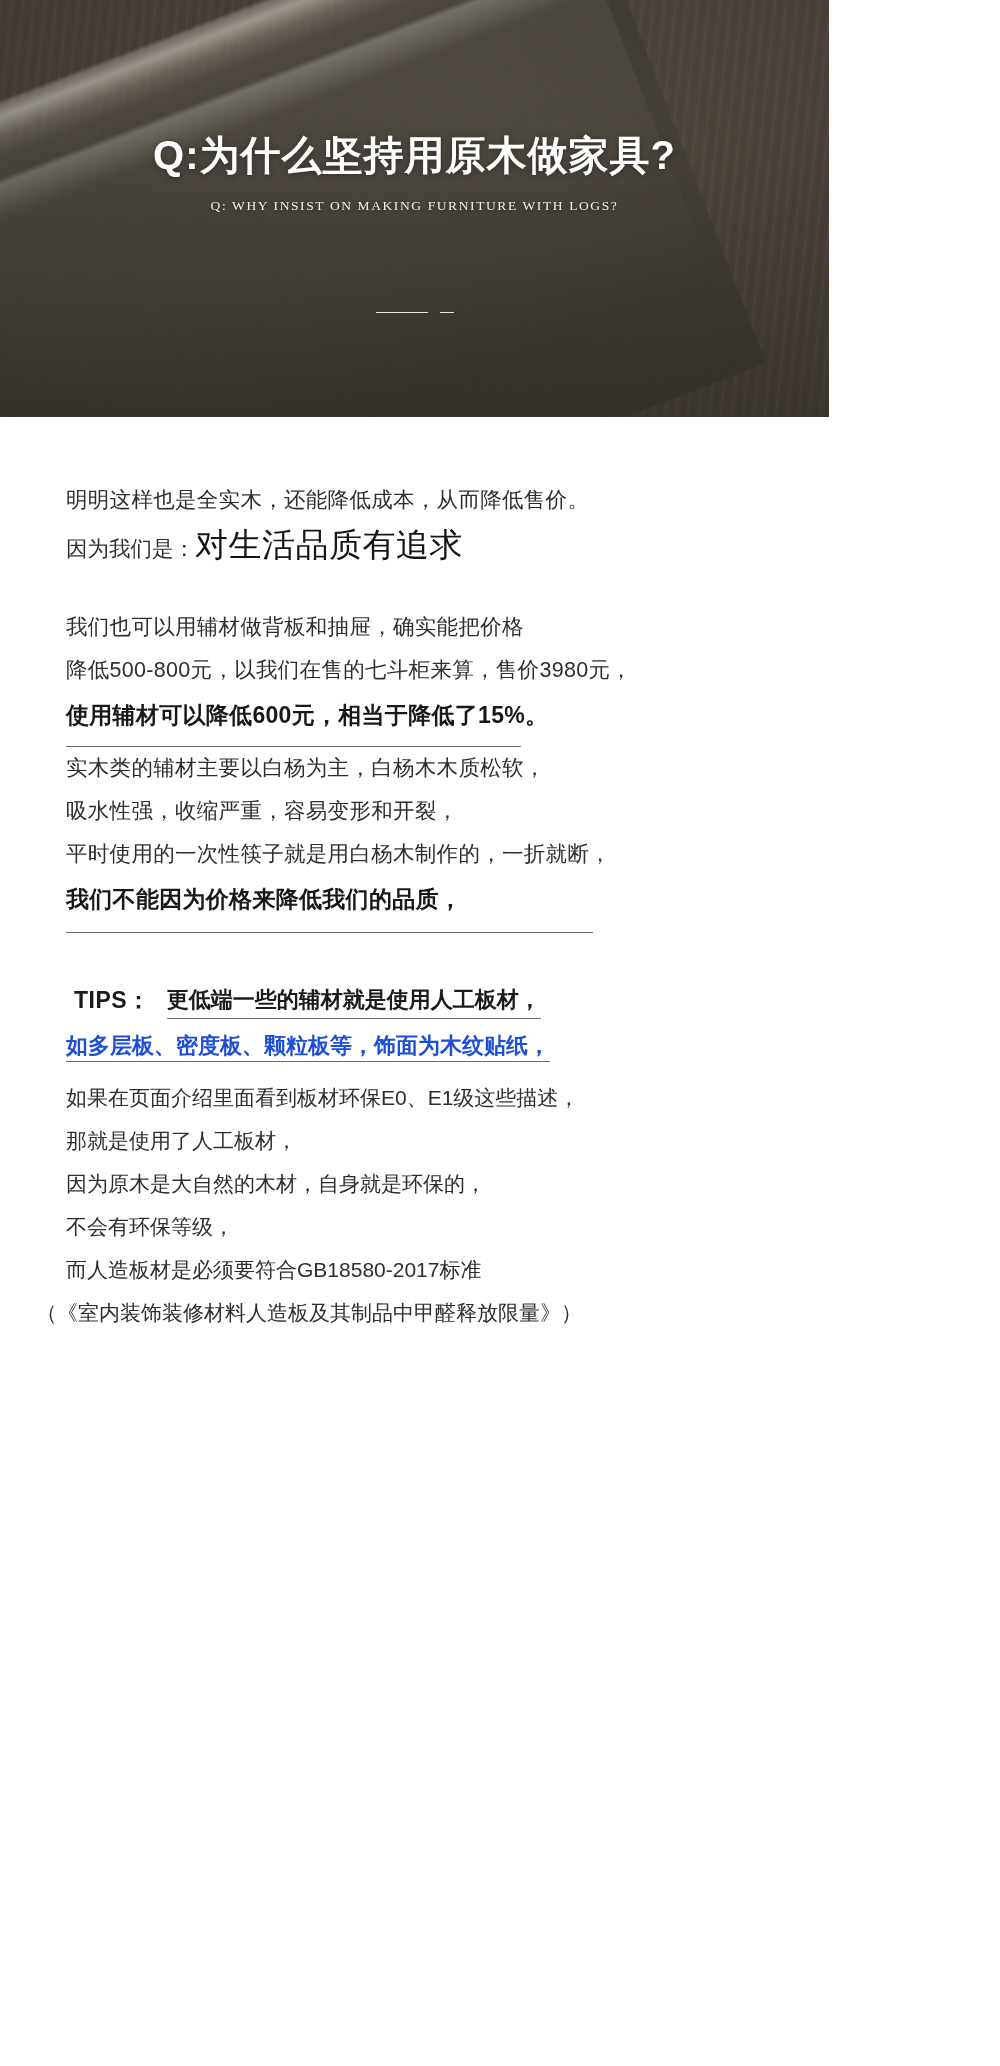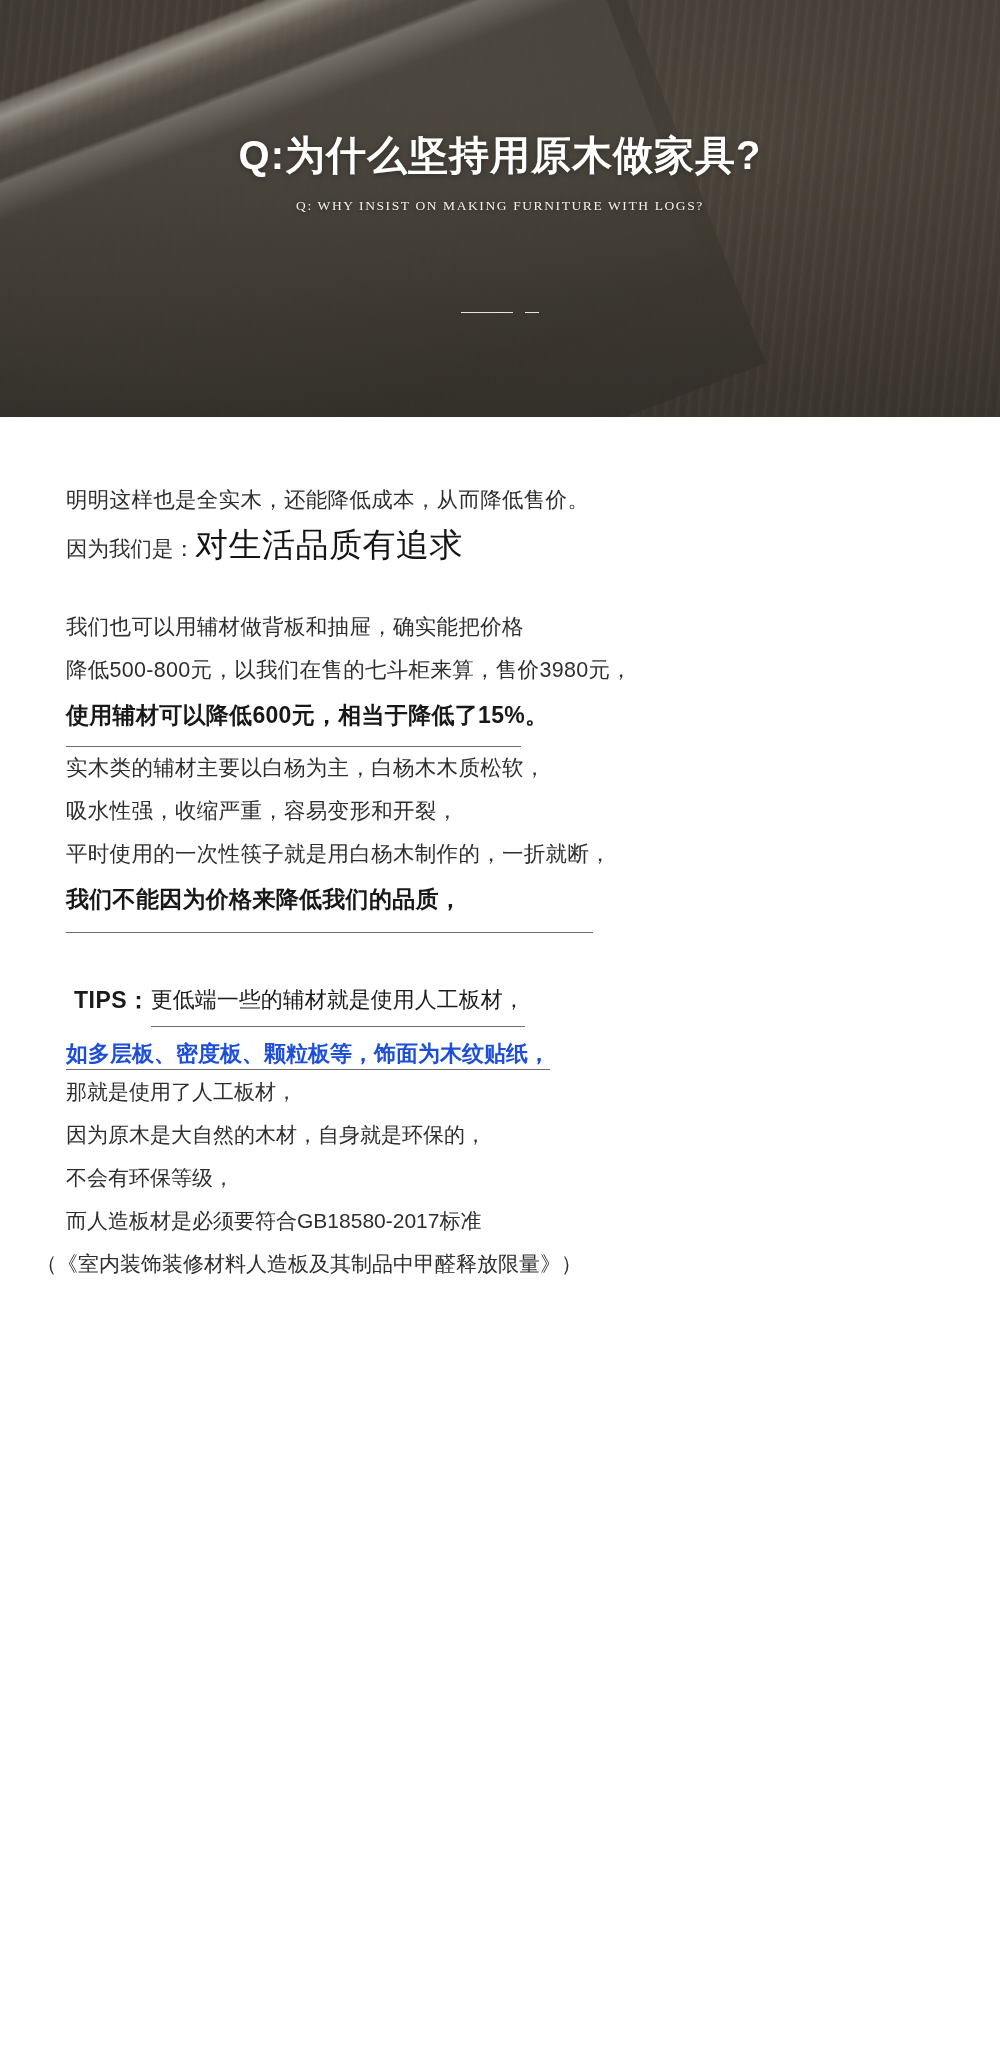--- a/index.html
+++ b/index.html
@@ -16,21 +16,21 @@
     width: 1000px;
     min-height: 2066px;
     position: relative;
     background: #ffffff;
     overflow: hidden;
   }
 
   
   .hero {
     position: relative;
-    width: 1000px;
+    width: 829px;
     height: 417px;
     overflow: hidden;
     background: #4a443c;
   }
   .hero-bg {
     position: absolute;
     inset: 0;
     background:
       linear-gradient(118deg, rgba(255,255,255,0.00) 0%, rgba(255,255,255,0.00) 100%),
       linear-gradient(180deg, #514a41 0%, #4c453c 45%, #4a433a 100%);
@@ -187,24 +187,25 @@
   }
   .tips-label {
     font-size: 23px;
     font-weight: bold;
     color: #1b1b1b;
     letter-spacing: .5px;
     padding-left: 8px;
   }
   .tips-text {
     font-size: 22px;
-    font-weight: normal;
+    font-weight: bold;
     color: #1b1b1b;
     border-bottom: 1px solid #6d6d6d;
-    padding-bottom: 11px;
+    padding-bottom: 3px;
+    margin-left: 16px;
   }
   .tips-text2 {
     display: inline-block;
     font-size: 22px;
     font-weight: bold;
     color: #1d4ed8;
     border-bottom: 1px solid #6d6d6d;
     padding-bottom: 0;
     margin-top: 12px;
   }
@@ -269,20 +270,21 @@
 
     <div class="gap-lg"></div>
 
     <div class="block">
       <div class="tips-row">
         <span class="tips-label">TIPS：</span>
         <span class="tips-text">更低端一些的辅材就是使用人工板材，</span>
       </div>
       <span class="tips-text2">如多层板、密度板、颗粒板等，饰面为木纹贴纸，</span>
 
+      <div class="tail-line" style="margin-top:14px;">如果在页面介绍里面看到板材环保E0、E1级这些描述，</div>
       <div class="tail-line">那就是使用了人工板材，</div>
       <div class="tail-line">因为原木是大自然的木材，自身就是环保的，</div>
       <div class="tail-line">不会有环保等级，</div>
       <div class="tail-line">而人造板材是必须要符合GB18580-2017标准</div>
     </div>
     <div class="tail-line last-line">（《室内装饰装修材料人造板及其制品中甲醛释放限量》）</div>
 
   </div>
 </div>
 

